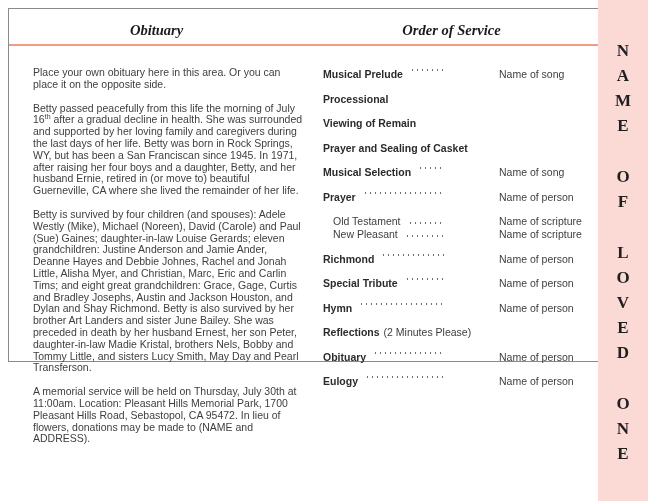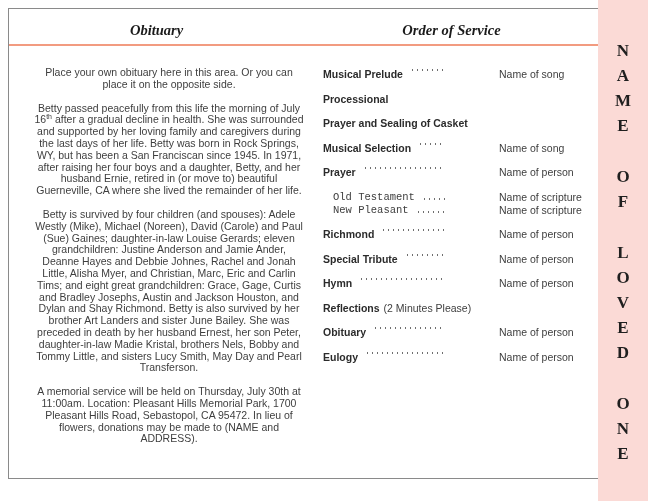--- a/index.html
+++ b/index.html
@@ -15,21 +15,21 @@
     position: relative;
     width: 648px;
     height: 501px;
     background: #ffffff;
   }
   .sheet {
     position: absolute;
     left: 8px;
     top: 8px;
     width: 631px;
-    height: 471px;
+    height: 354px;
     border: 1px solid var(--border, #8a8a8a);
     background: #ffffff;
     box-sizing: border-box;
   }
   .inner {
     width: 590px;
     height: 100%;
   }
   .header-row {
     display: flex;
@@ -50,21 +50,20 @@
   .columns {
     display: flex;
     align-items: flex-start;
   }
   .col-left {
     width: 272px;
     padding: 21px 10px 0 24px;
     font-size: 10.5px;
     line-height: 11.8px;
     color: #3e3e3e;
-    text-align: center;
   }
   .col-left p {
     margin: 0 0 12px 0;
   }
   .col-left sup {
     font-size: 7px;
     line-height: 0;
   }
   .col-right {
     flex: 1;
@@ -78,21 +77,20 @@
     margin-bottom: 12.5px;
     white-space: nowrap;
   }
   .oos-label {
     font-weight: bold;
     color: #2b2b2b;
   }
   .oos-label.regular {
     font-weight: normal;
     color: #3e3e3e;
-    font-family: Liberation Mono, monospace;
   }
   .oos-suffix {
     font-weight: normal;
     color: #3e3e3e;
     margin-left: 4px;
   }
   .leader {
     flex: 1;
     height: 4px;
     margin: 0 7px 2px 7px;
@@ -175,20 +173,23 @@
           <div class="oos-row">
             <span class="oos-label">Musical Prelude</span>
             <span class="leader"></span>
             <span class="oos-value">Name of song</span>
           </div>
 
           <div class="oos-row">
             <span class="oos-label">Processional</span>
           </div>
 
+          <div class="oos-row">
+            <span class="oos-label">Viewing of Remain</span>
+          </div>
 
           <div class="oos-row">
             <span class="oos-label">Prayer and Sealing of Casket</span>
           </div>
 
           <div class="oos-row">
             <span class="oos-label">Musical Selection</span>
             <span class="leader"></span>
             <span class="oos-value">Name of song</span>
           </div>

